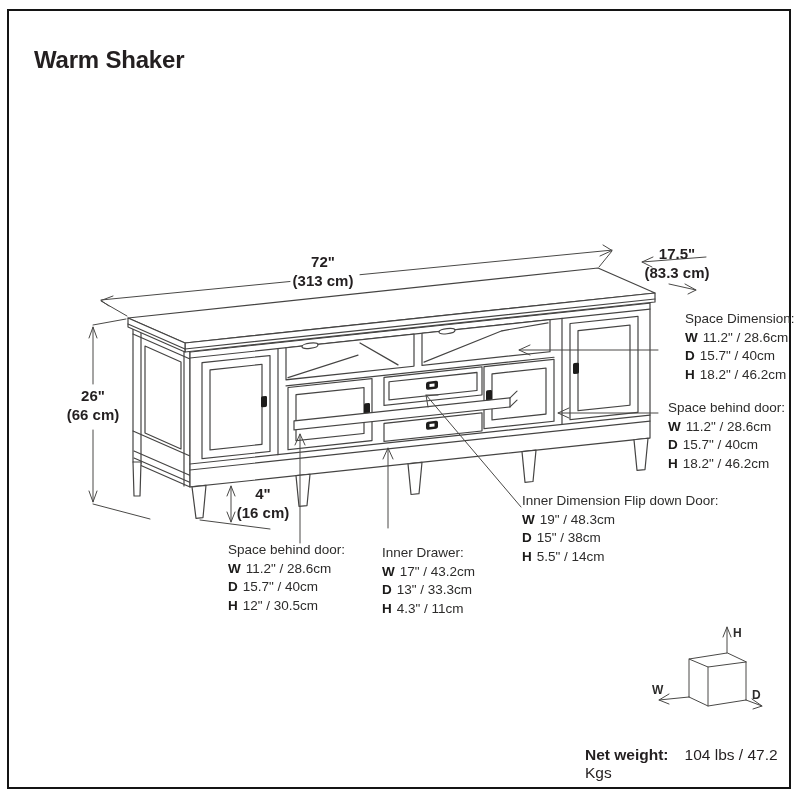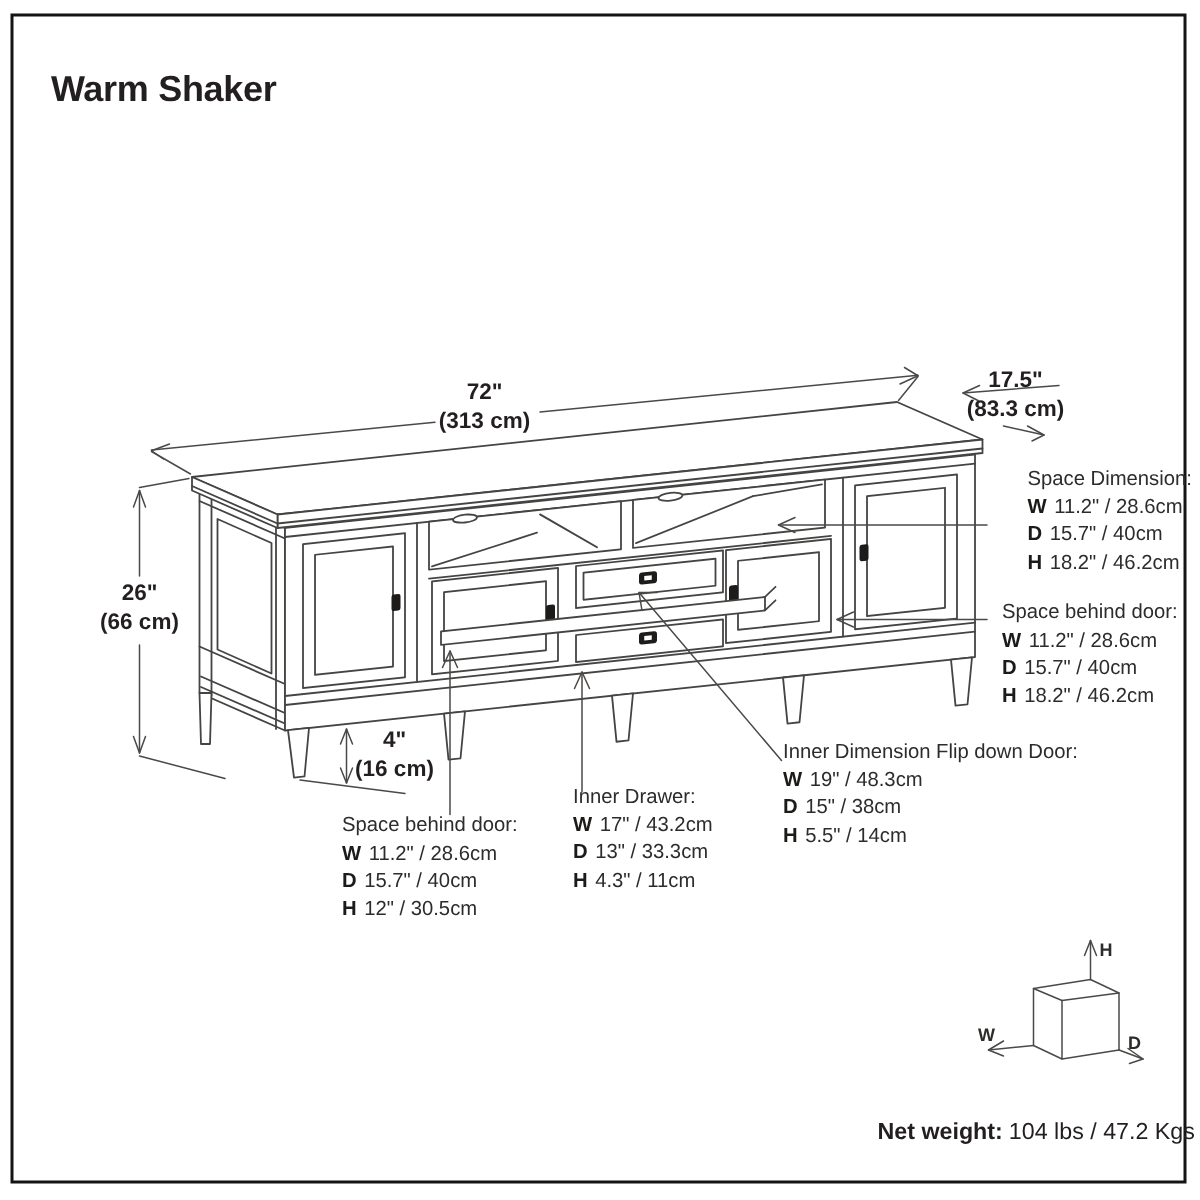--- a/index.html
+++ b/index.html
@@ -8,21 +8,21 @@
   #frame{position:absolute;left:7px;top:9px;width:784px;height:780px;
          border:2px solid #141414;box-sizing:border-box;}
   #art{position:absolute;left:0;top:0;}
   .abs{position:absolute;}
   #title{left:34px;top:28px;font-size:24px;line-height:31px;font-weight:bold;letter-spacing:-0.2px;margin-top:16px;}
   .dim{font-size:15px;line-height:19px;font-weight:bold;text-align:center;color:#231f20;}
   .co{font-size:13.5px;line-height:18.5px;color:#2d2c2b;}
   .co .t{margin-bottom:0px;}
   .co b{font-weight:bold;margin-right:5px;color:#1c1b1a;}
   #netweight{left:585px;top:746px;font-size:15.5px;}
-  #netweight b{font-weight:bold;margin-right:4px;text-align:center;}
+  #netweight b{font-weight:bold;margin-right:16px;text-align:center;}
   .axis{font-size:12px;font-weight:bold;color:#2d2c2b;}
   svg .ln{fill:none;stroke:#454443;stroke-width:1.2;stroke-linejoin:round;stroke-linecap:round;}
   svg .fw{fill:#ffffff;stroke:#454443;stroke-width:1.2;stroke-linejoin:round;}
   svg .thin{fill:none;stroke:#4a4947;stroke-width:1;stroke-linejoin:round;stroke-linecap:round;}
   svg .knob{fill:#1d1c1b;stroke:none;}
   svg .slot{fill:#ffffff;stroke:none;}
 </style>
 </head>
 <body>
 
@@ -201,21 +201,21 @@
     <div><b>H</b><span>18.2" / 46.2cm</span></div>
   </div>
 
   <div class="abs co" style="left:228px;top:541px;">
     <div class="t">Space behind door:</div>
     <div><b>W</b><span>11.2" / 28.6cm</span></div>
     <div><b>D</b><span>15.7" / 40cm</span></div>
     <div><b>H</b><span>12" / 30.5cm</span></div>
   </div>
 
-  <div class="abs co" style="left:382px;top:522px;">
+  <div class="abs co" style="left:382px;top:544px;">
     <div class="t">Inner Drawer:</div>
     <div><b>W</b><span>17" / 43.2cm</span></div>
     <div><b>D</b><span>13" / 33.3cm</span></div>
     <div><b>H</b><span>4.3" / 11cm</span></div>
   </div>
 
   <div class="abs co" style="left:522px;top:481px;margin-top:11px;">
     <div class="t">Inner Dimension Flip down Door:</div>
     <div><b>W</b><span>19" / 48.3cm</span></div>
     <div><b>D</b><span>15" / 38cm</span></div>

